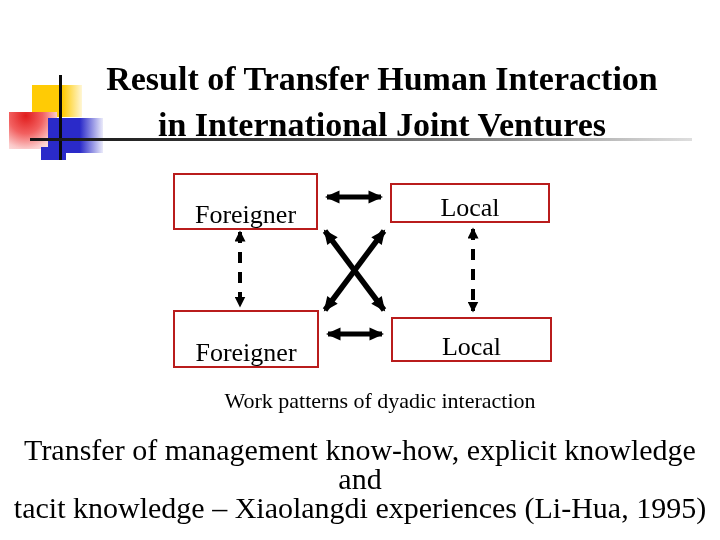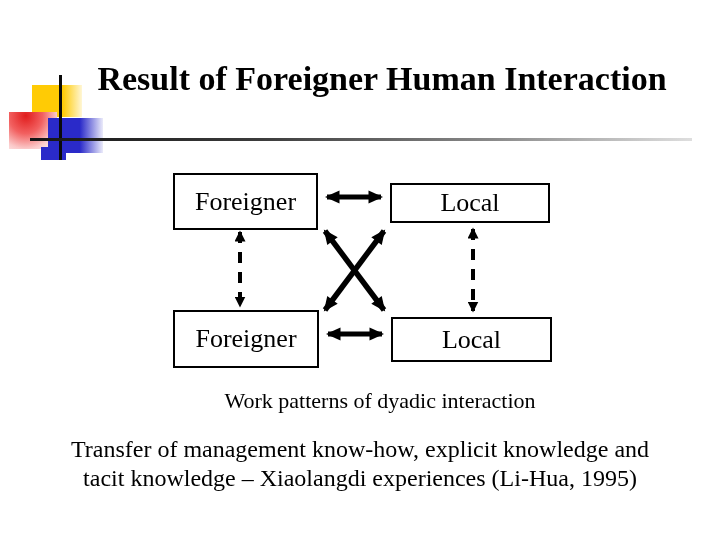--- a/index.html
+++ b/index.html
@@ -56,24 +56,24 @@
   }
   .deco-hline {
     left: 30px; top: 138px; width: 662px; height: 3px;
     background: linear-gradient(90deg, #141414 0%, #3c3c3c 35%, #8a8a8a 70%, #c9c9c9 92%, #dedede 100%);
   }
 
   
   .dbox {
     position: absolute;
     box-sizing: border-box;
-    border: 2px solid #000000;
+    border: 2px solid #b91c1c;
     background: #fff;
     display: flex;
-    align-items: center;
+    align-items: flex-end;
     justify-content: center;
     font-size: 26px;
     line-height: 1;
   }
   .dbox-tl { left: 173px; top: 173px; width: 145px; height: 57px; }
   .dbox-tr { left: 390px; top: 183px; width: 160px; height: 40px; }
   .dbox-bl { left: 173px; top: 310px; width: 146px; height: 58px; }
   .dbox-br { left: 391px; top: 317px; width: 161px; height: 45px; }
 
   .arrow-layer {
@@ -87,40 +87,41 @@
     position: absolute;
     left: 20px; top: 388px; width: 720px;
     text-align: center;
     font-size: 22px;
     color: #000;
   }
   .footer-text {
     position: absolute;
     left: 0; top: 435px; width: 720px;
     text-align: center;
-    font-size: 24px;
+    font-size: 30px;
     line-height: 29px;
     color: #000;
   }
   .footer-text .line { display: block; }
 </style>
 </head>
 <body>
 
 <div class="slide">
 
   <div class="deco deco-yellow"></div>
   <div class="deco deco-red"></div>
   <div class="deco deco-blue"></div>
   <div class="deco deco-blue-tab"></div>
   <div class="deco deco-vline"></div>
   <div class="deco deco-hline"></div>
 
   <h1 class="title" style="margin:0;">
-    <span class="line">Result of Foreigner Human Interaction</span>
+    <span class="line">Result of Transfer Human Interaction</span>
+    <span class="line">in International Joint Ventures</span>
   </h1>
 
   <div class="dbox dbox-tl">
     <span>Foreigner</span>
   </div>
   <div class="dbox dbox-tr">
     <span>Local</span>
   </div>
   <div class="dbox dbox-bl">
     <span>Foreigner</span>

